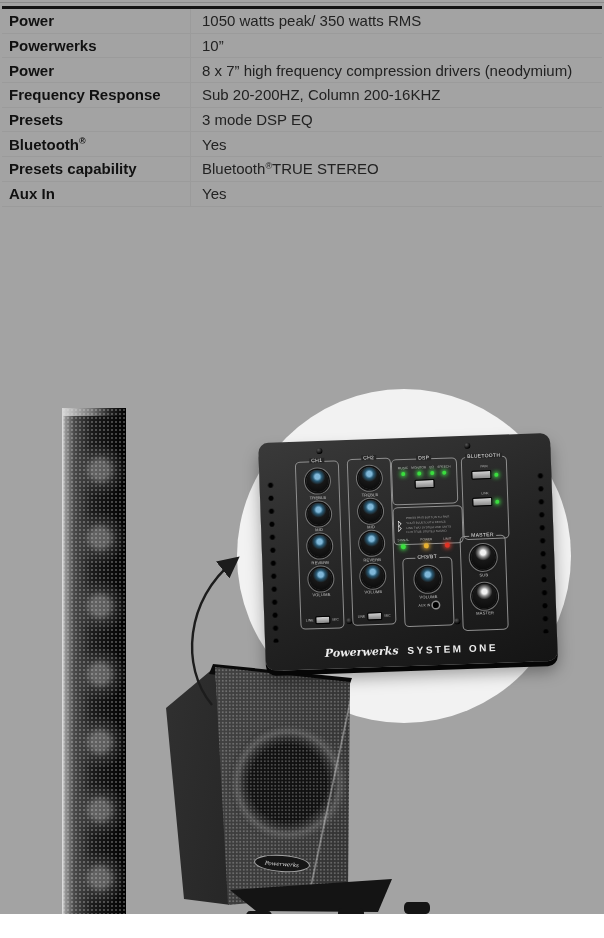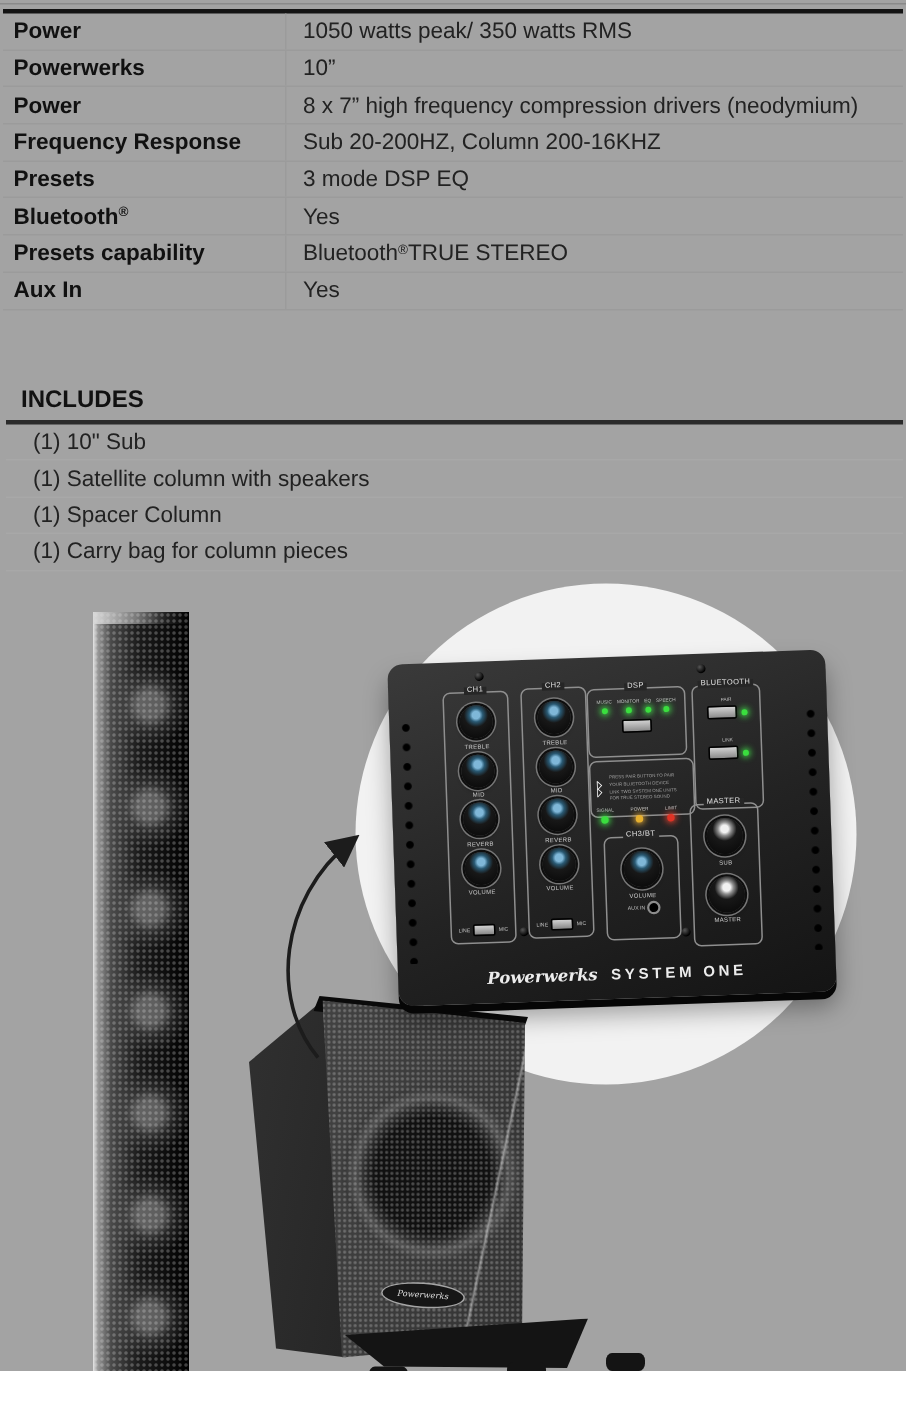--- a/index.html
+++ b/index.html
@@ -203,28 +203,20 @@
     <div class="srow">
       <div class="scell label">
           <span>Aux In</span>
         </div>
       <div class="scell value">
           <span>Yes</span>
         </div>
     </div>
   </div>
 
-  <div class="includes">
-    <div class="inc-title">INCLUDES</div>
-    <div class="inc-rule"></div>
-    <div class="inc-item">(1) 10" Sub</div>
-    <div class="inc-item">(1) Satellite column with speakers</div>
-    <div class="inc-item">(1) Spacer Column</div>
-    <div class="inc-item">(1) Carry bag for column pieces</div>
-  </div>
 
   <div class="circle-bg"></div>
 
   <div class="column">
     <div class="col-drivers"></div>
     <div class="col-dots"></div>
   </div>
 
   <svg class="arrow-svg" width="80" height="172" viewBox="0 0 80 172">
     <defs>

